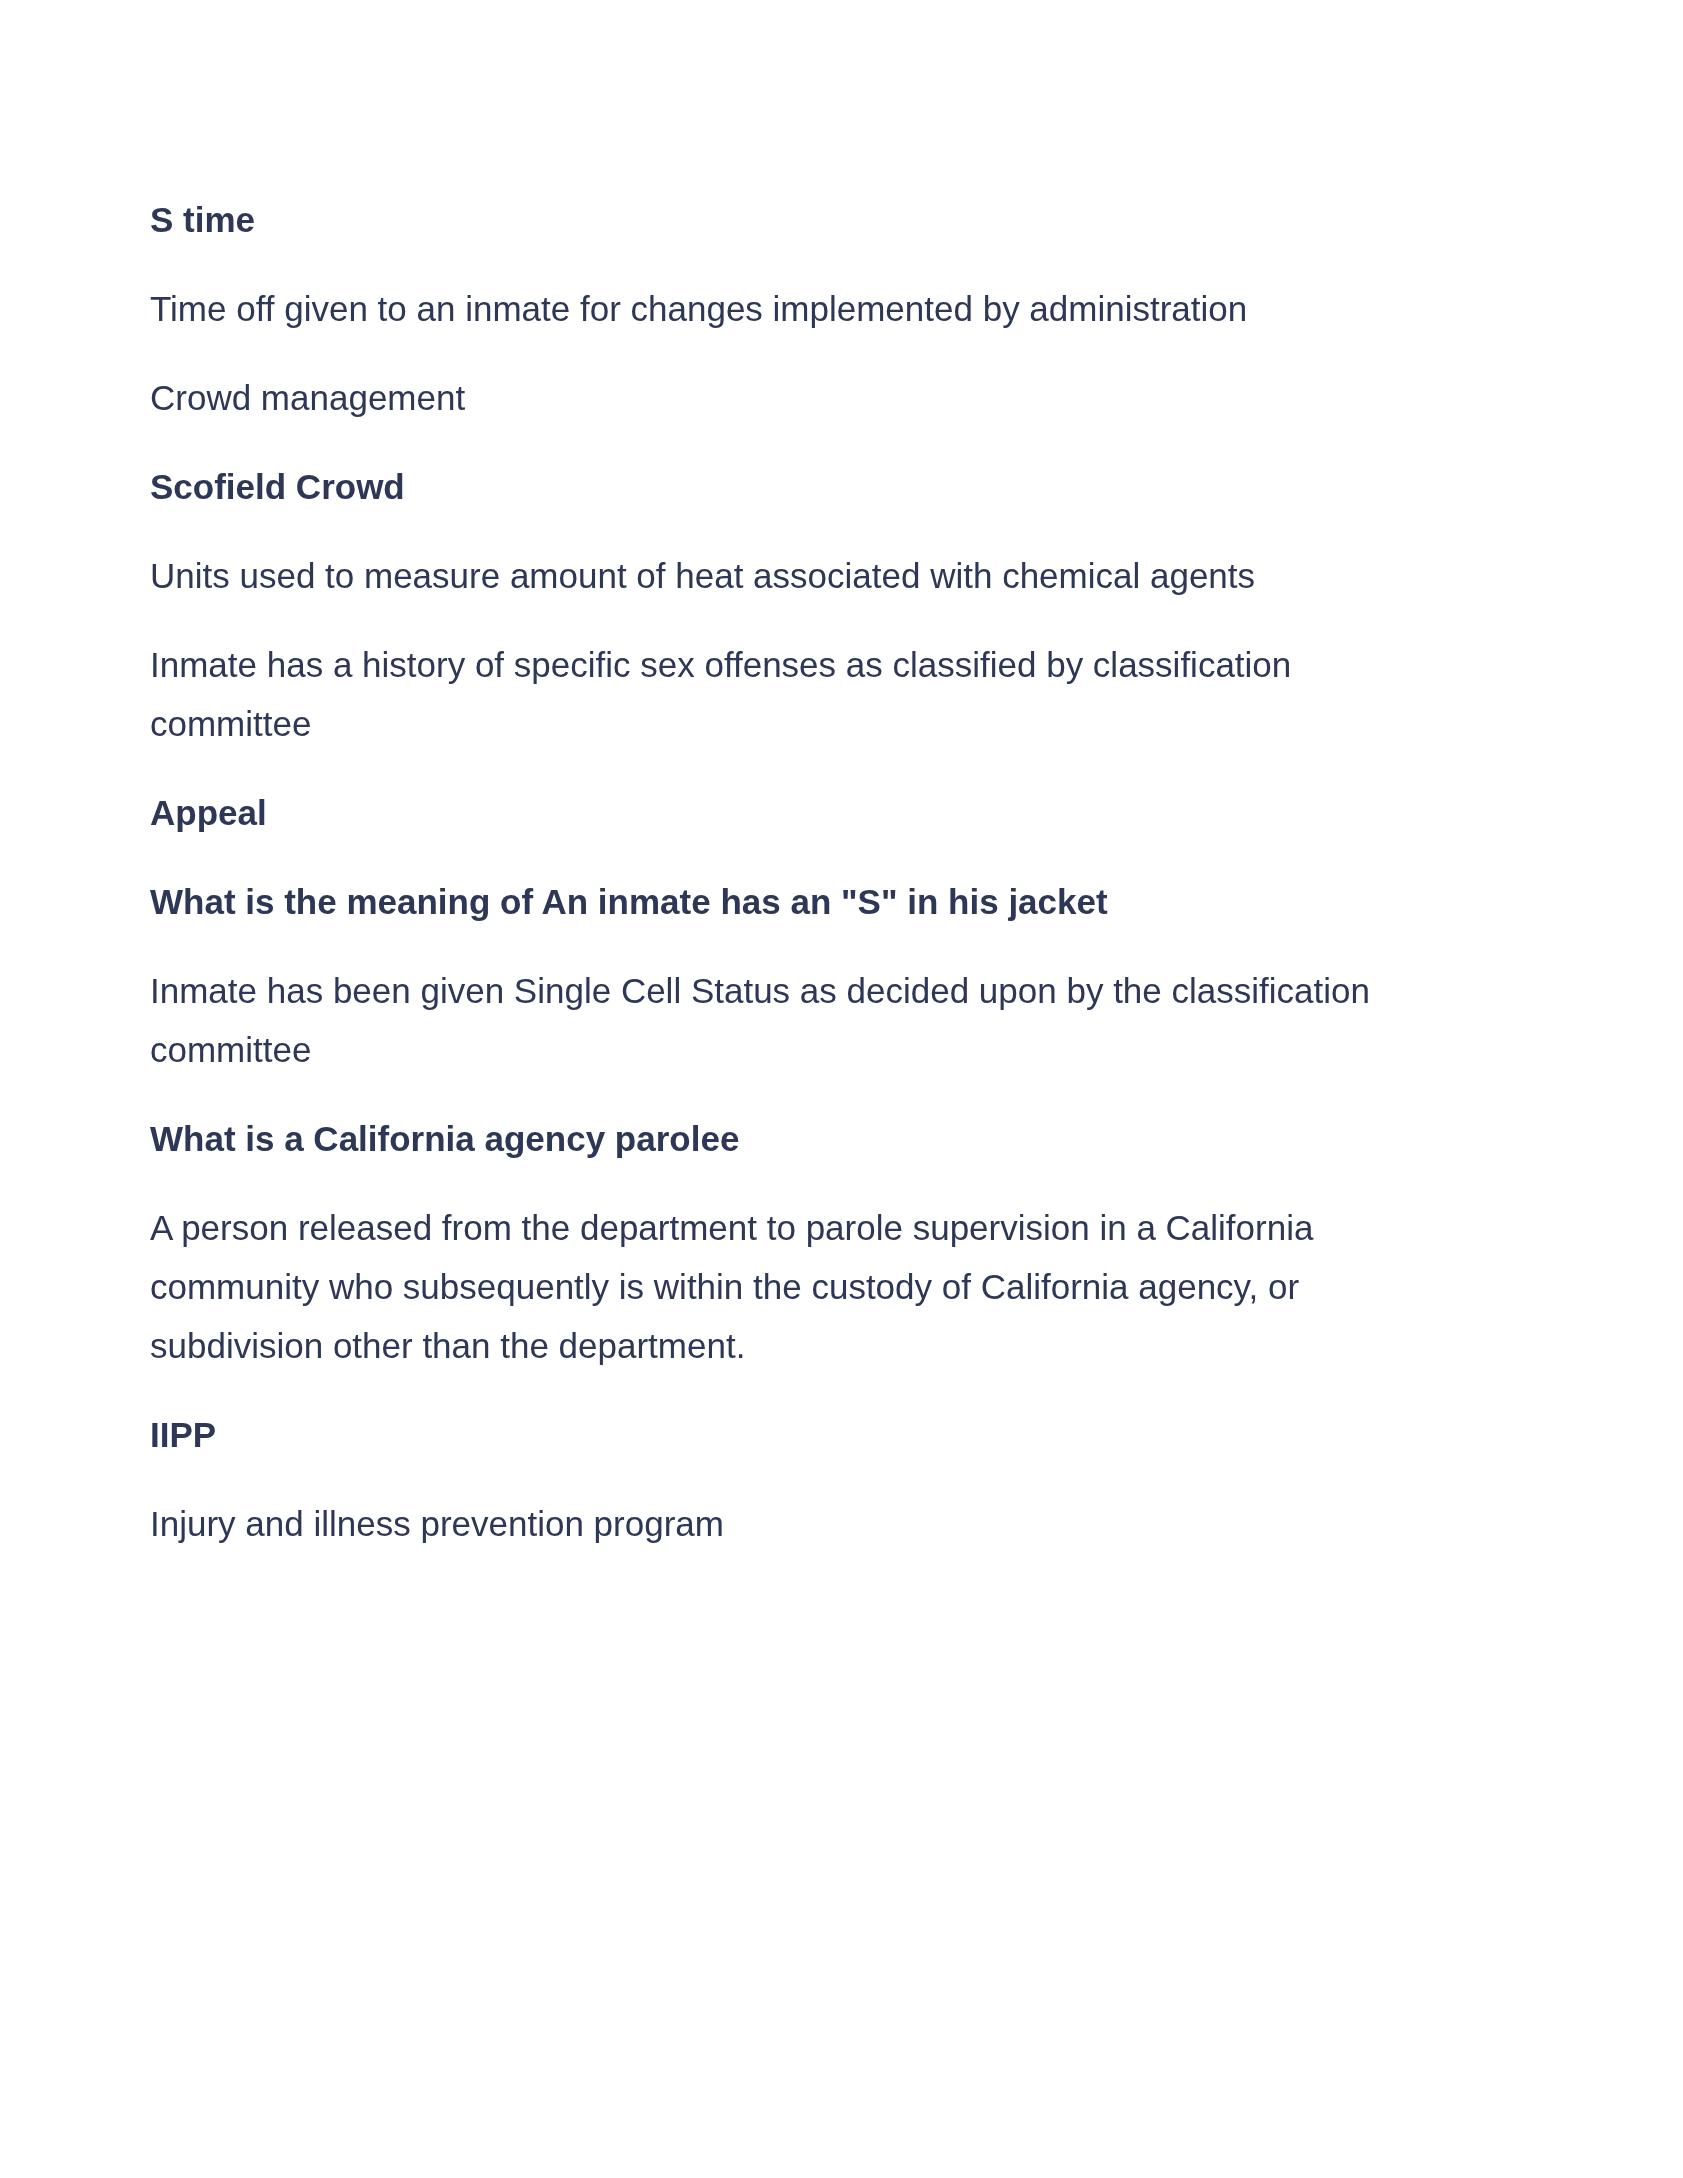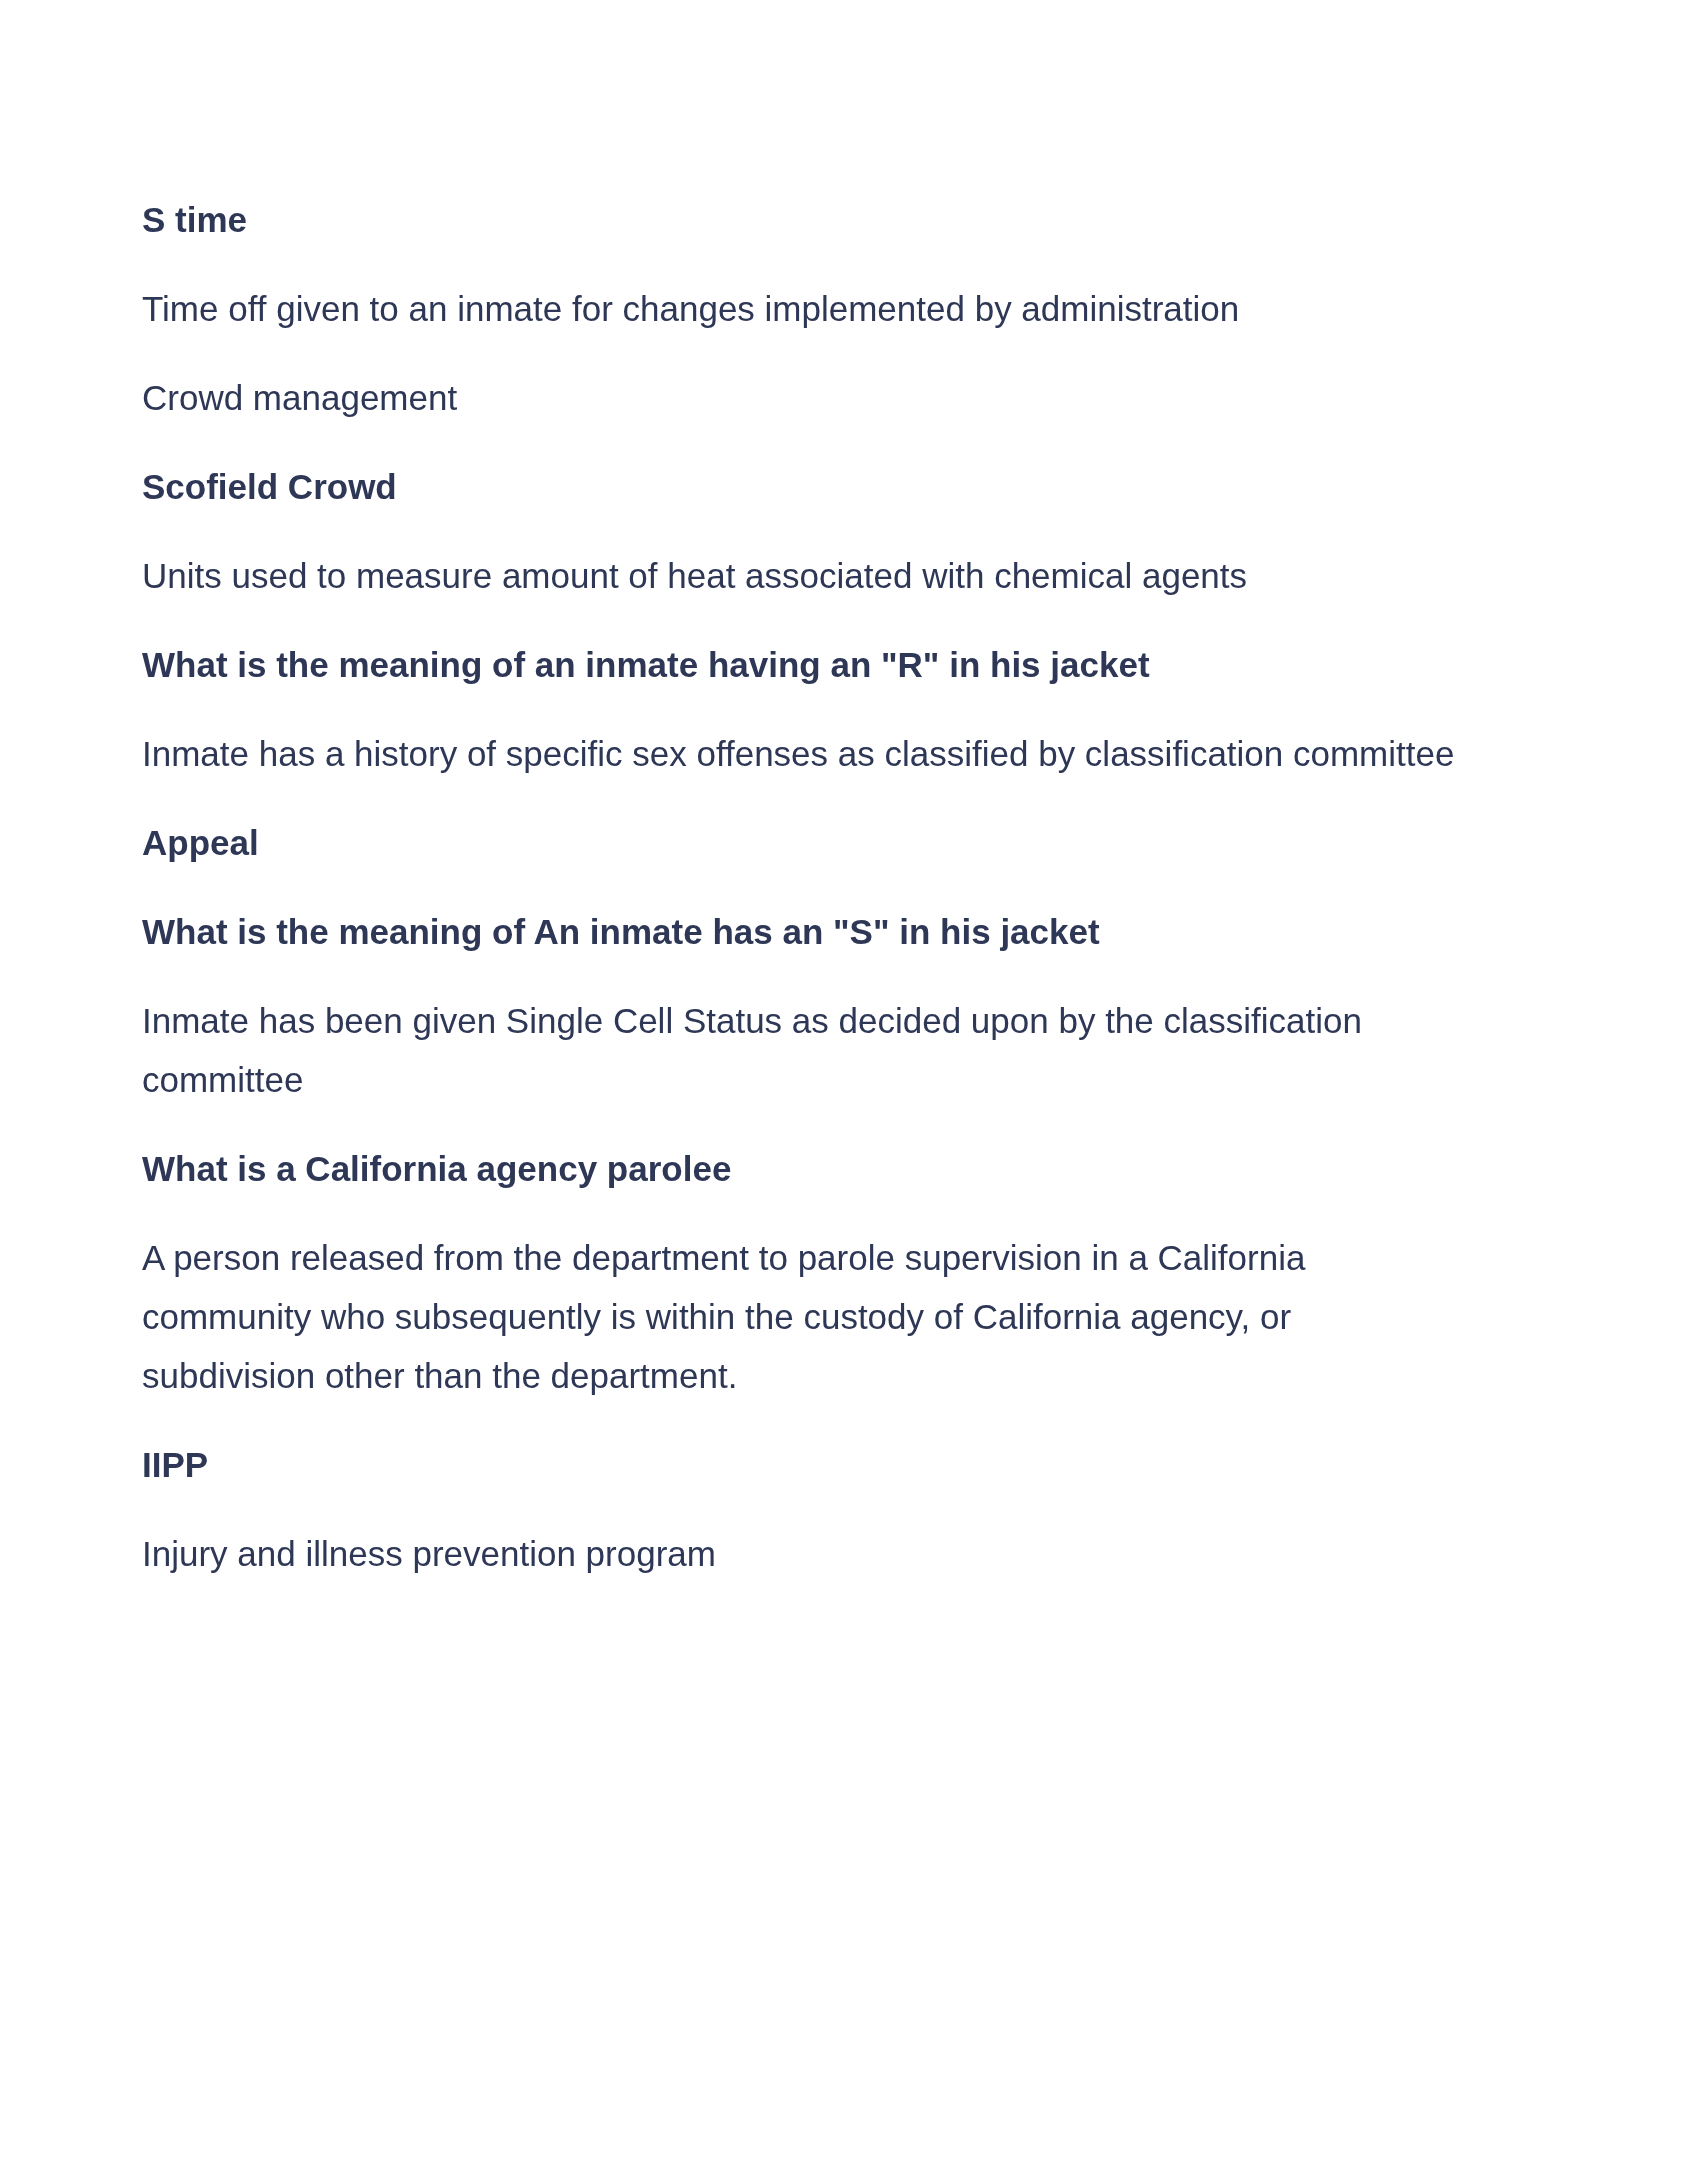--- a/index.html
+++ b/index.html
@@ -14,21 +14,21 @@
   }
   .page {
     box-sizing: border-box;
     width: 1683px;
     height: 2178px;
     background: #ffffff;
     padding: 160px 213px 59px 142px;
     font-family: "Liberation Sans", "DejaVu Sans", sans-serif;
   }
   .glossary p {
-    margin: 30px 0;
+    margin: 30px 8px;
     font-size: 35px;
     line-height: 59px;
     letter-spacing: 0px;
   }
   .glossary .term {
     font-weight: 700;
   }
   .glossary .definition {
     font-weight: 400;
   }
@@ -36,21 +36,20 @@
 </head>
 <body>
 
 <main class="page" style="background: rgb(255, 255, 255); color: rgb(46, 56, 86);">
   <section class="glossary">
       <p class="term">S time</p>
       <p class="definition">Time off given to an inmate for changes implemented by administration</p>
       <p class="definition">Crowd management</p>
       <p class="term">Scofield Crowd</p>
       <p class="definition">Units used to measure amount of heat associated with chemical agents</p>
-      <p class="term">What is the meaning of an inmate having an "R" in his jacket</p>
       <p class="definition">Inmate has a history of specific sex offenses as classified by classification committee</p>
       <p class="term">Appeal</p>
       <p class="term">What is the meaning of An inmate has an "S" in his jacket</p>
       <p class="definition">Inmate has been given Single Cell Status as decided upon by the classification committee</p>
       <p class="term">What is a California agency parolee</p>
       <p class="definition">A person released from the department to parole supervision in a California community who subsequently is within the custody of California agency, or subdivision other than the department.</p>
       <p class="term">IIPP</p>
       <p class="definition">Injury and illness prevention program</p>
     </section>
 </main>

